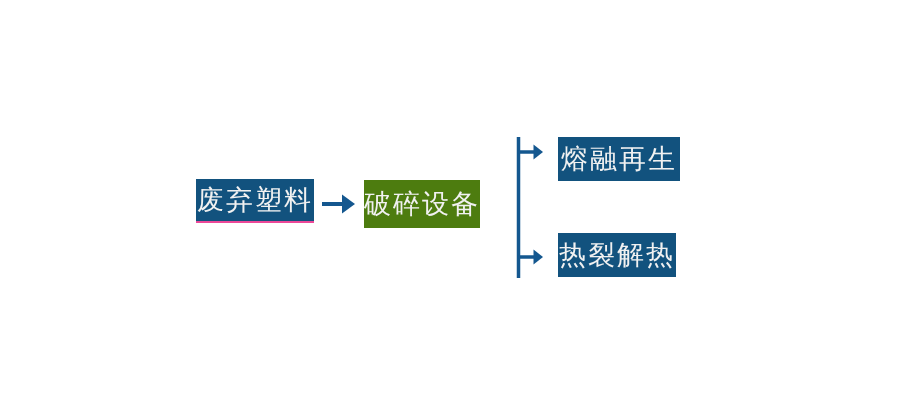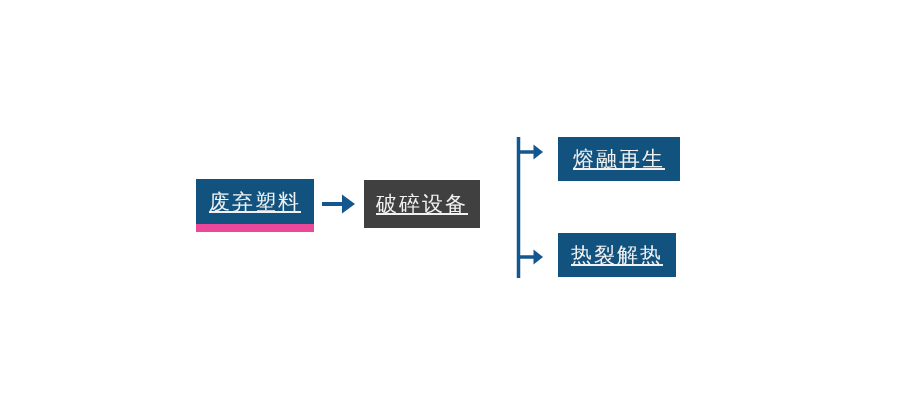--- a/index.html
+++ b/index.html
@@ -17,34 +17,33 @@
   }
   .node {
     position: absolute;
     display: flex;
     align-items: center;
     justify-content: center;
     box-sizing: border-box;
   }
   .node-label {
     color: #f1f1f1;
-    font-size: 21px;
+    font-size: 27px;
     letter-spacing: 2px;
     font-weight: 400;
     white-space: nowrap;
     user-select: none;
-    text-decoration: underline;
   }
   .node-blue { background: #12527e; }
-  .node-red  { background: #404040; }
+  .node-red  { background: #4d7c0f; }
 
   .node-waste {
     left: 196px; top: 179px;
-    width: 118px; height: 53px;
-    border-bottom: 8px solid #ec4899;
+    width: 118px; height: 44px;
+    border-bottom: 2px solid #ec4899;
     text-align: right;
   }
   .node-crusher {
     left: 364px; top: 180px;
     width: 116px; height: 48px;
   }
   .node-melt {
     left: 558px; top: 137px;
     width: 122px; height: 44px;
   }

